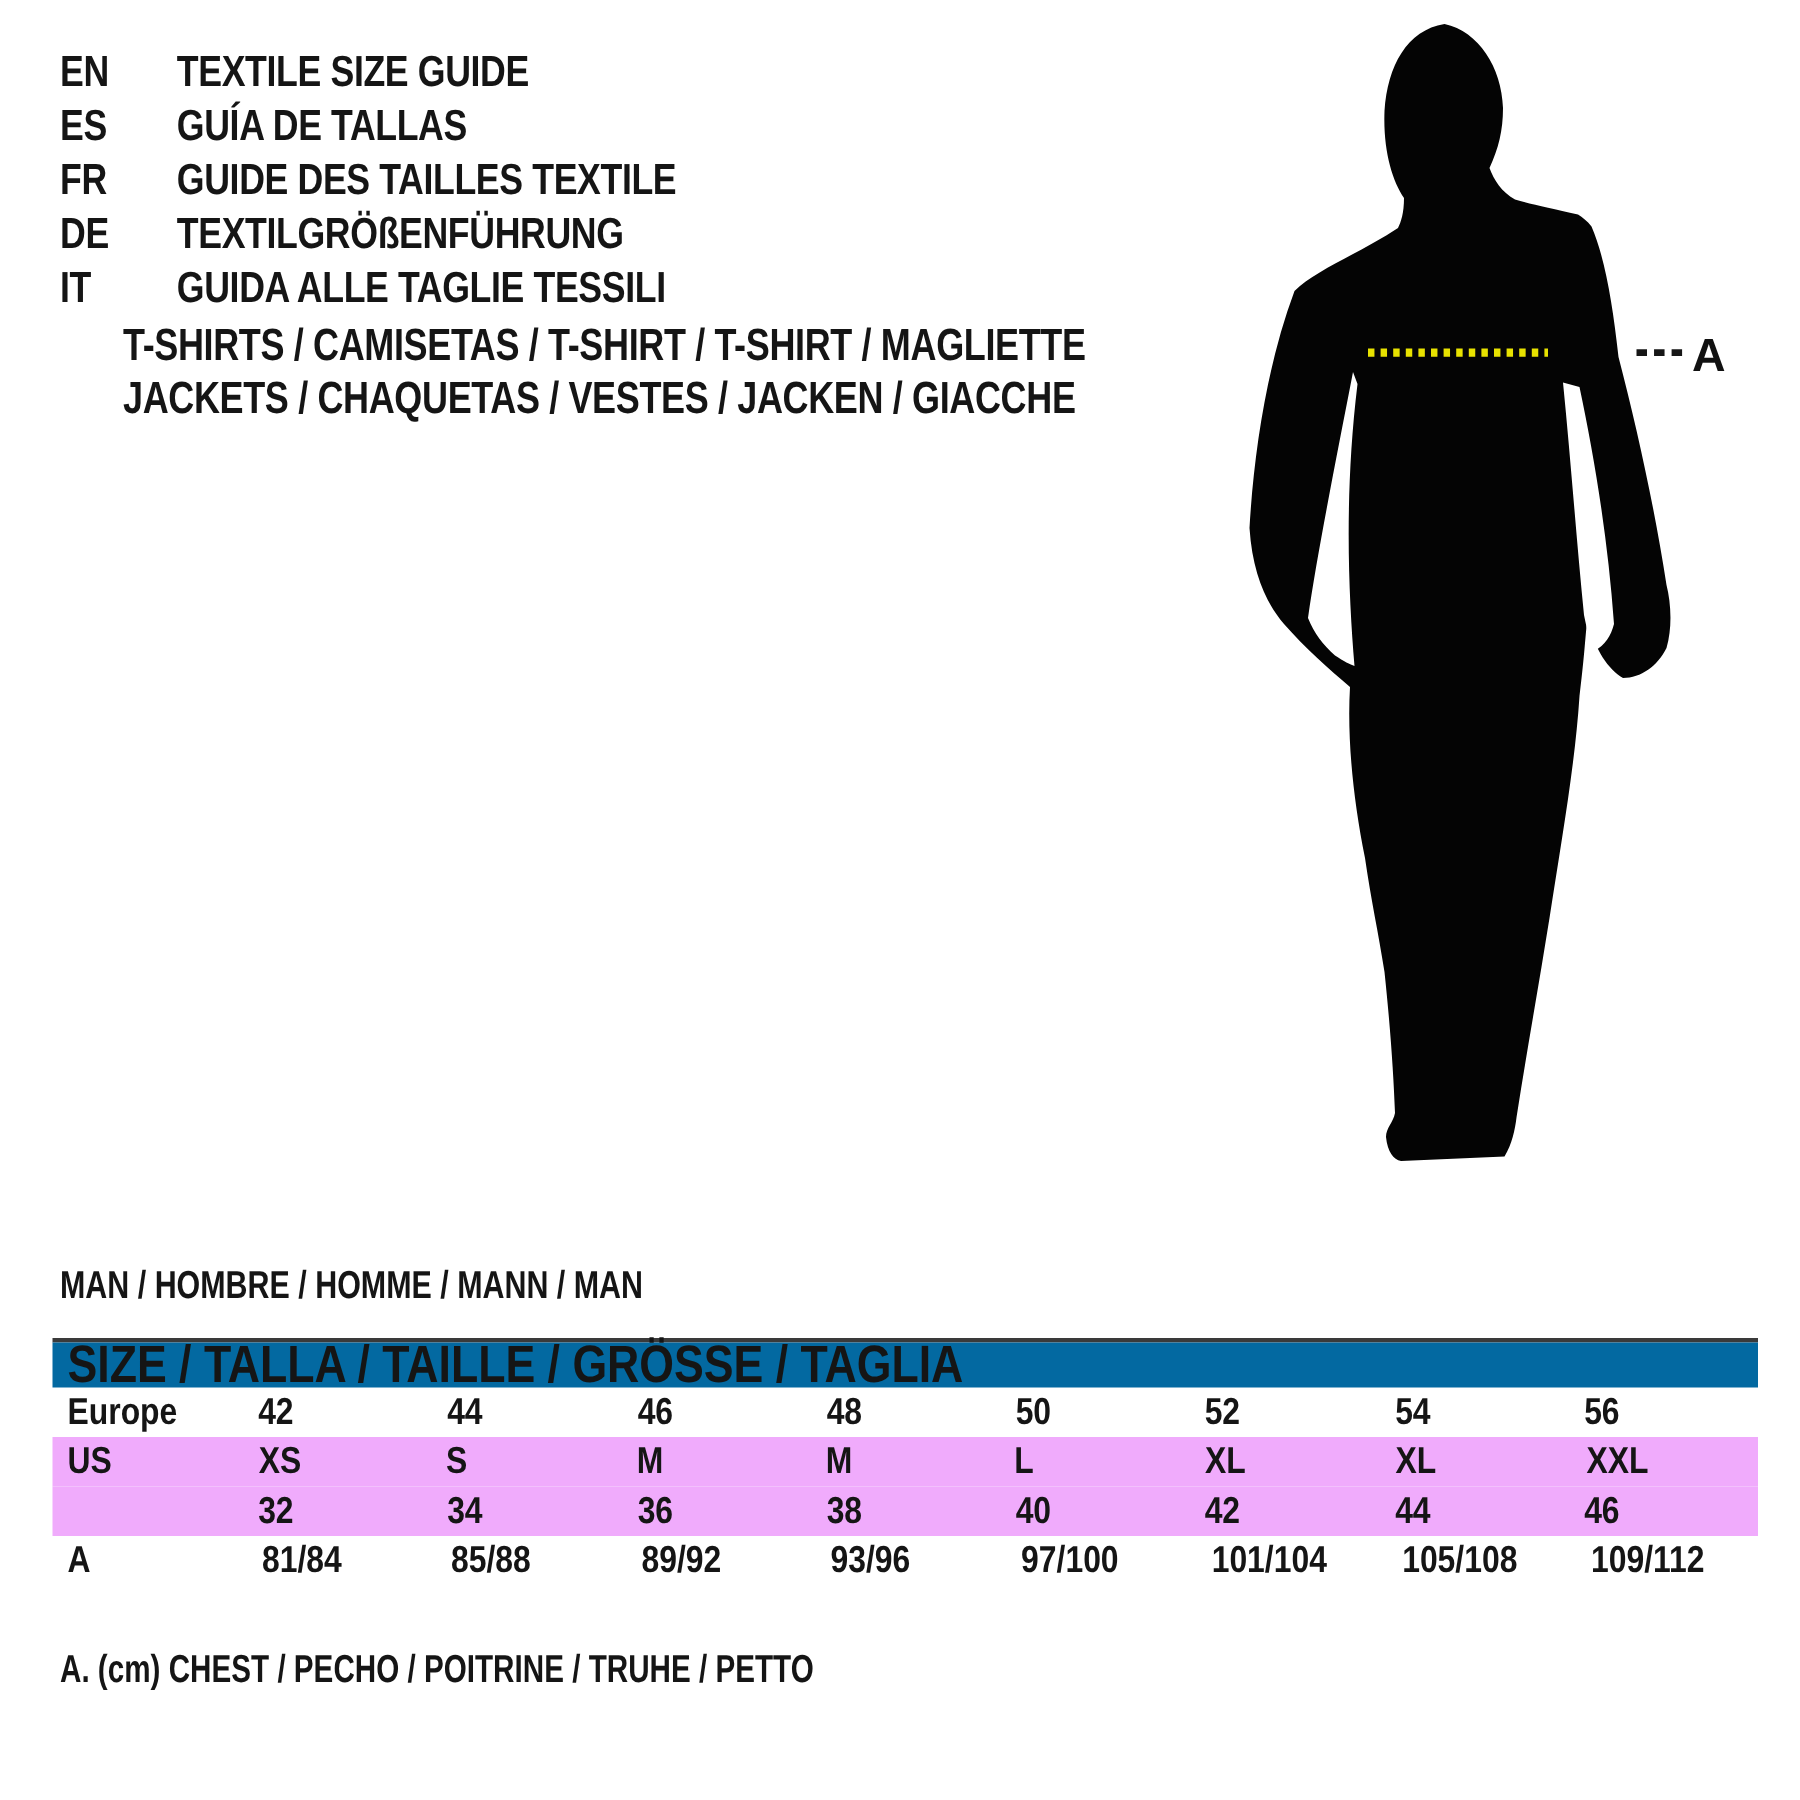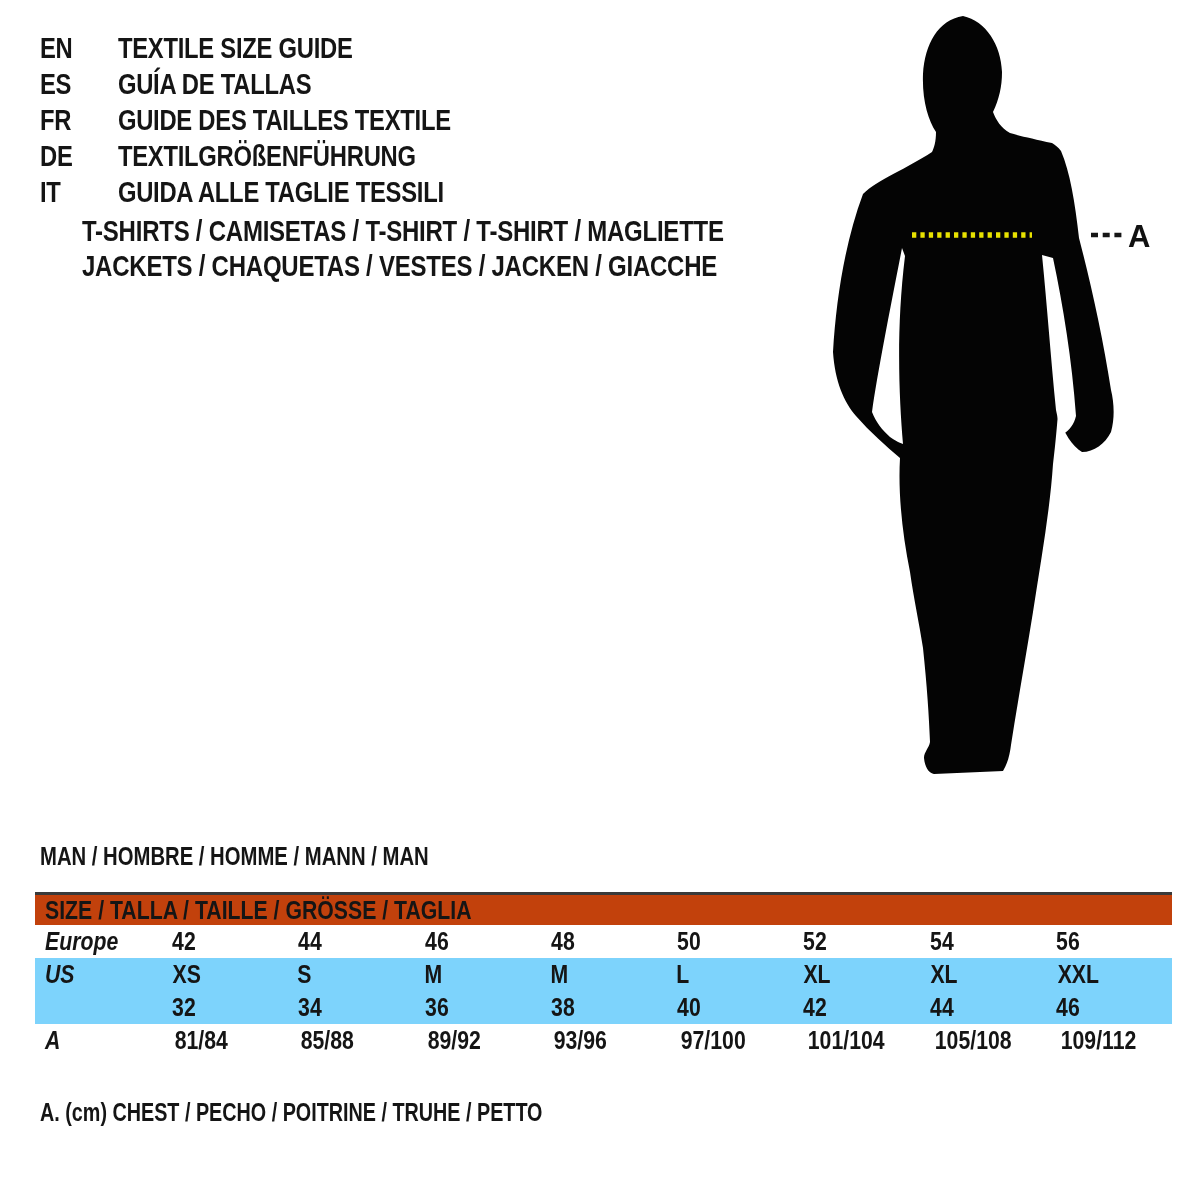--- a/index.html
+++ b/index.html
@@ -17,28 +17,28 @@
   .categories{position:absolute;left:40px;top:213px;margin-left:42px;}
   .cat-line{font-weight:700;font-size:30px;line-height:35px;transform:scaleX(0.80);
     transform-origin:0 50%;white-space:nowrap;letter-spacing:-0.3px;}
   
   .figure-svg{position:absolute;left:820px;top:0px;width:380px;height:800px;}
   
   .section-title{position:absolute;left:40px;top:841px;font-weight:700;font-size:26px;
     line-height:30px;transform:scaleX(0.78);transform-origin:0 50%;white-space:nowrap;}
   
   .size-table{position:absolute;left:35px;top:892px;width:1145px;border-top:3px solid #3a3a3a;}
-  .st-header{height:30px;line-height:30px;background:#c2410c;padding-left:10px;
-    font-weight:700;font-size:25px;white-space:nowrap;}
+  .st-header{height:30px;line-height:30px;background:#0369a1;padding-left:10px;
+    font-weight:700;font-size:35px;white-space:nowrap;}
   .st-header .tx{display:inline-block;transform:scaleX(0.85);transform-origin:0 50%;}
   .st-row{display:grid;grid-template-columns:135px repeat(8,1fr);height:33px;line-height:33px;}
-  .st-row.shaded{background:#7dd3fc;}
+  .st-row.shaded{background:#f0abfc;}
   .st-cell{text-align:left;font-size:25px;font-weight:700;white-space:nowrap;overflow:visible;}
   .st-cell .tx{display:inline-block;transform:scaleX(0.85);}
-  .st-cell.label{text-align:left;padding-left:10px;font-style:italic;}
+  .st-cell.label{text-align:left;padding-left:10px;}
   .st-cell.label .tx{transform-origin:0 50%;}
   
   .footnote{position:absolute;left:40px;top:1098px;font-weight:700;font-size:26px;
     line-height:28px;transform:scaleX(0.76);transform-origin:0 50%;white-space:nowrap;}
 </style>
 </head>
 <body>
 
 <div class="canvas">
 

